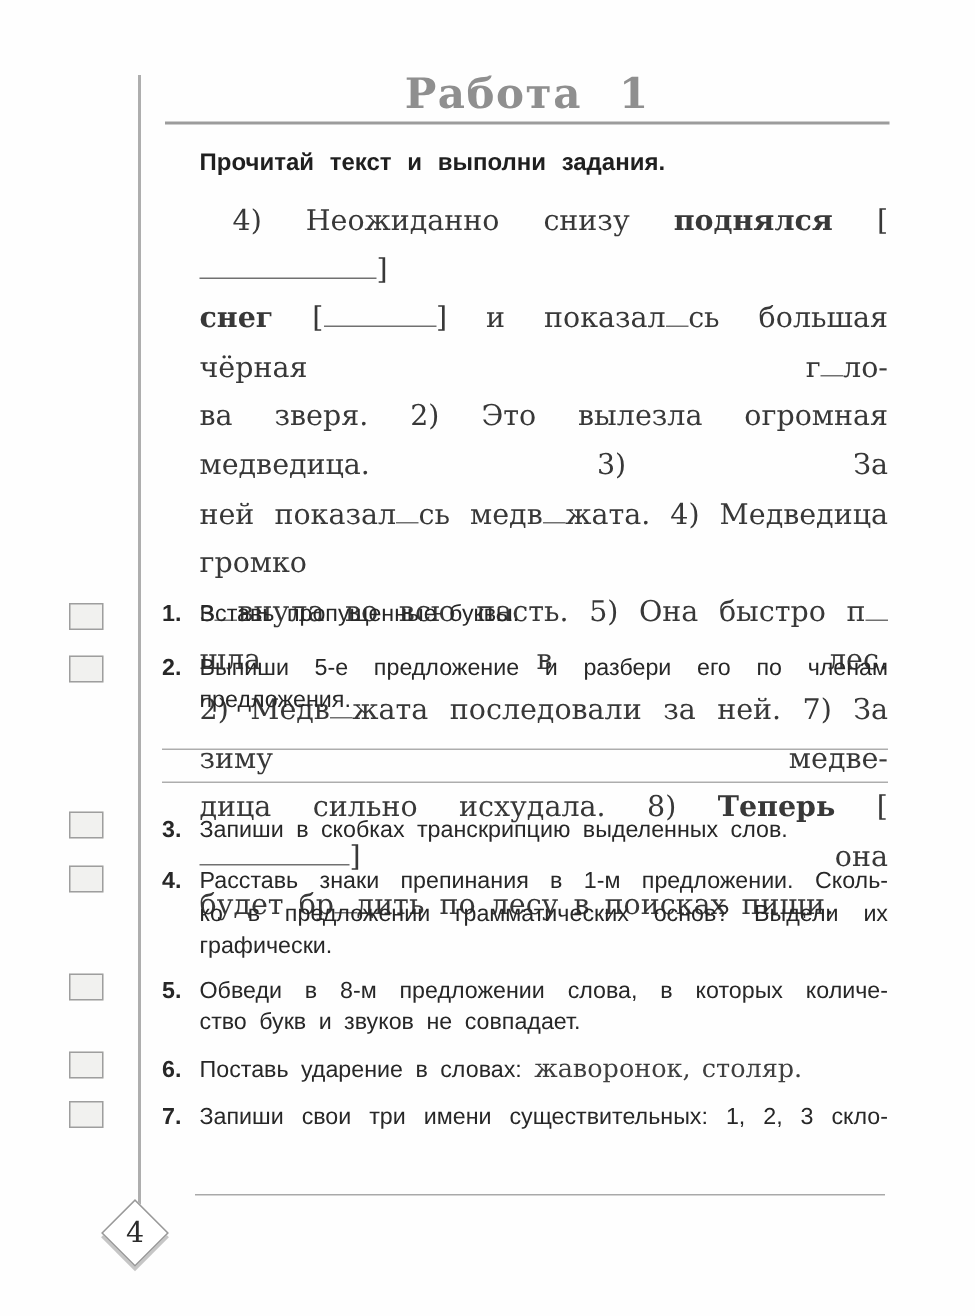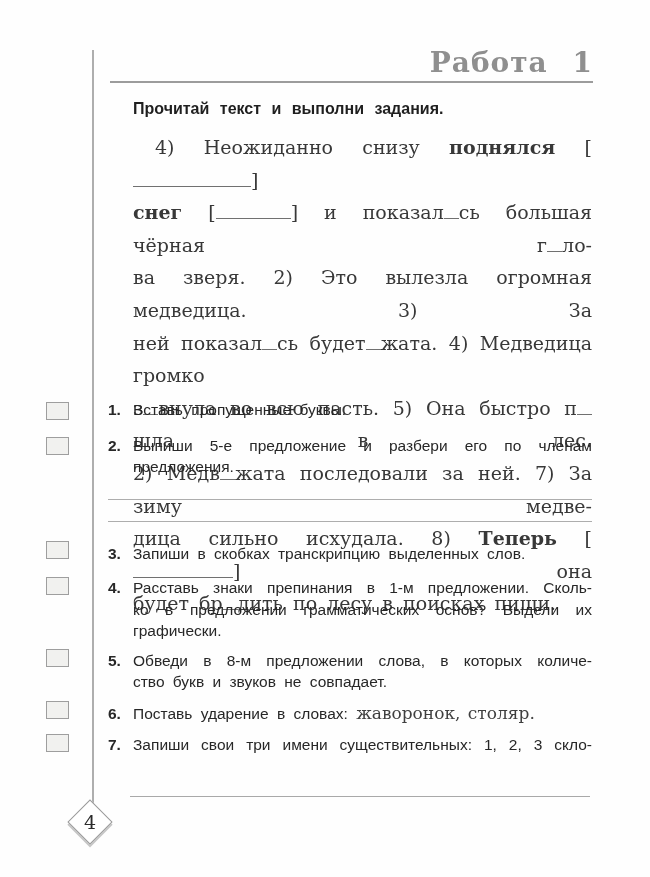--- a/index.html
+++ b/index.html
@@ -3,21 +3,21 @@
 <meta charset="utf-8">
 <style>
   html,body{margin:0;padding:0;}
   body{
     width:650px;height:877px;position:relative;overflow:hidden;
     background:#fefefe;color:#262626;
     font-family:"Liberation Sans",sans-serif;
   }
   .vline{position:absolute;left:92px;top:50px;width:2px;height:753px;background:#aeaeae;}
   .title{
-    position:absolute;left:110px;top:46px;width:483px;text-align:right;
+    position:absolute;left:110px;top:46px;width:483px;text-align:center;
     font-family:"DejaVu Serif",serif;font-weight:bold;font-size:28px;
     color:#8f8f8f;letter-spacing:1px;word-spacing:14px;
   }
   .title-rule{position:absolute;left:110px;top:81px;width:483px;height:2px;background:#9c9c9c;}
   .instruction{
     position:absolute;left:133px;top:100px;width:459px;text-align:left;
     font-weight:bold;font-size:16px;color:#1f1f1f;word-spacing:6px;
   }
   .passage{
     position:absolute;left:133px;top:131px;width:459px;
@@ -60,21 +60,21 @@
 
 <div class="title">Работа 1</div>
 <div class="title-rule"></div>
 
 <div class="instruction">Прочитай  текст  и  выполни  задания.</div>
 
 <div class="passage" id="passage">
     <div class="tline just"><span class="indent"></span><span>4) Неожиданно снизу </span><span class="b">поднялся</span><span> [</span><span class="blank" style="width: 118px;"></span><span>]</span></div>
     <div class="tline just"><span class="b">снег</span><span> [</span><span class="blank" style="width: 75px;"></span><span>] и показал</span><span class="blank" style="width: 15px;"></span><span>сь большая чёрная г</span><span class="blank" style="width: 15px;"></span><span>ло-</span></div>
     <div class="tline just"><span>ва зверя. 2) Это вылезла огромная медведица. 3) За</span></div>
-    <div class="tline just"><span>ней показал</span><span class="blank" style="width: 15px;"></span><span>сь будет</span><span class="blank" style="width: 15px;"></span><span>жата. 4) Медведица громко</span></div>
+    <div class="tline just"><span>ней показал</span><span class="blank" style="width: 15px;"></span><span>сь медв</span><span class="blank" style="width: 15px;"></span><span>жата. 4) Медведица громко</span></div>
     <div class="tline just"><span>з</span><span class="blank" style="width: 15px;"></span><span>внула во всю пасть. 5) Она быстро п</span><span class="blank" style="width: 15px;"></span><span>шла в лес.</span></div>
     <div class="tline just"><span>2) Медв</span><span class="blank" style="width: 15px;"></span><span>жата последовали за ней. 7) За зиму медве-</span></div>
     <div class="tline just"><span>дица сильно исхудала. 8) </span><span class="b">Теперь</span><span> [</span><span class="blank" style="width: 100px;"></span><span>] она</span></div>
     <div class="tline"><span>будет бр</span><span class="blank" style="width: 15px;"></span><span>дить по лесу в поисках пищи.</span></div>
   </div>
 
 <div class="tasks" id="tasks">
     <div class="task" style="margin-top: 0px;">
       <span class="tnum">1.</span>
       <div class="tline"><span>Вставь пропущенные буквы.</span></div>

